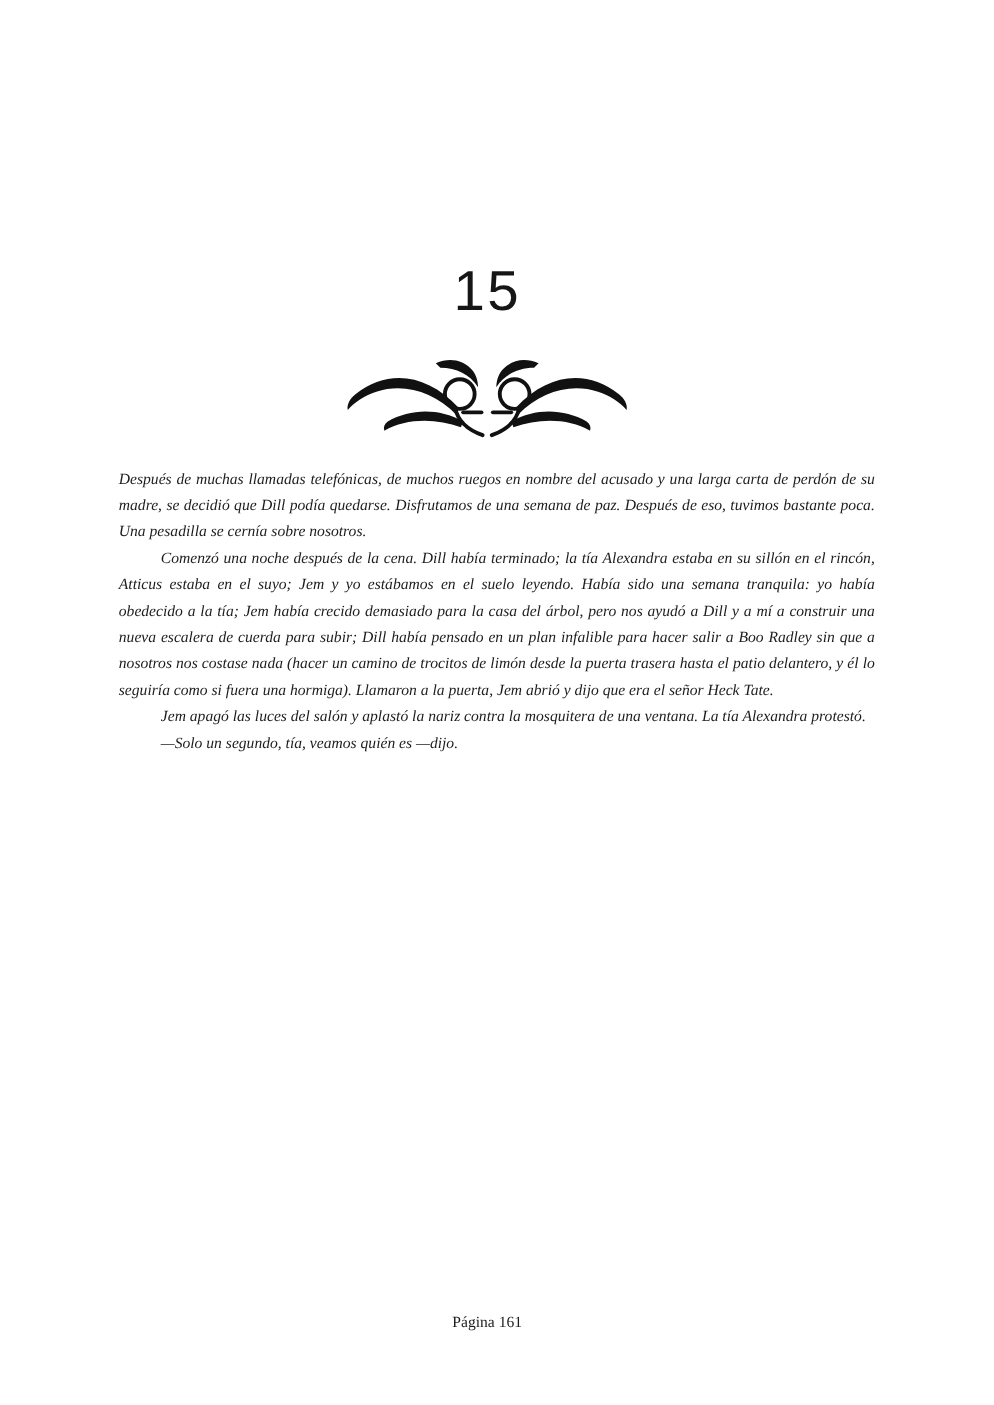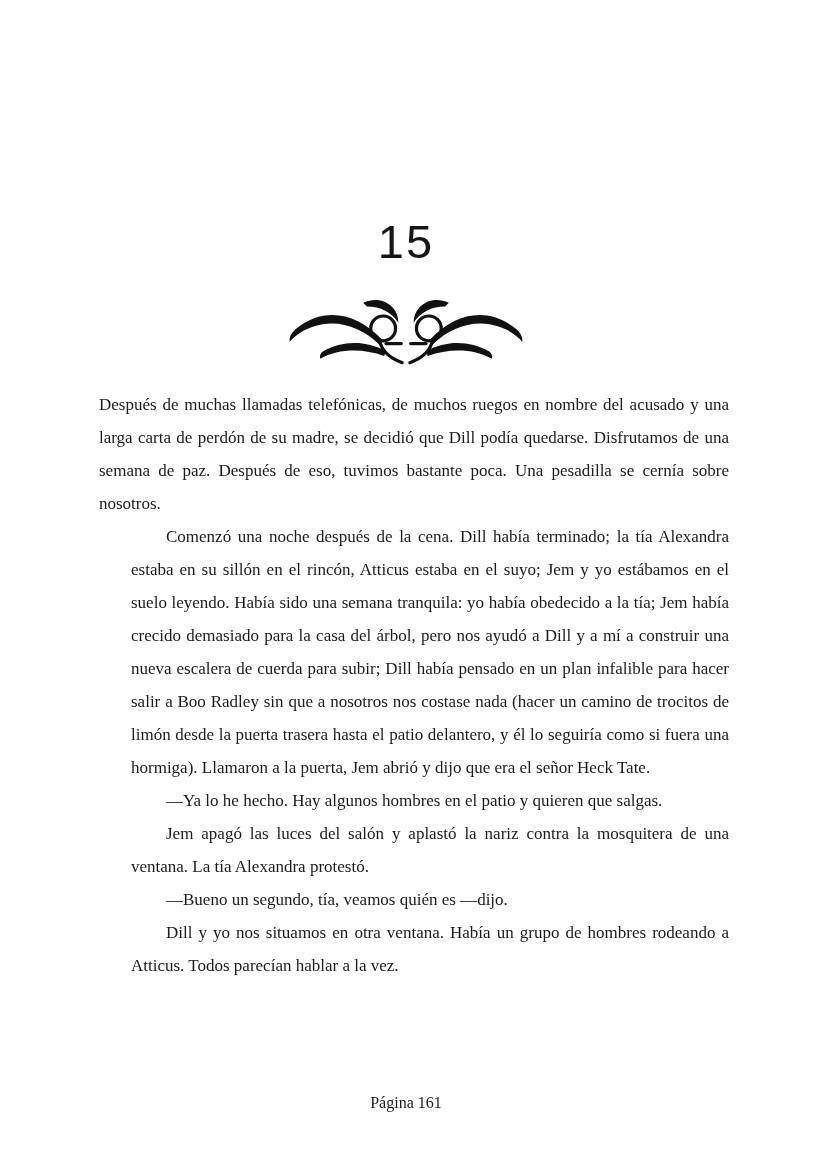--- a/index.html
+++ b/index.html
@@ -33,40 +33,40 @@
     position: absolute;
     top: 296px;
     left: 50%;
     transform: translateX(-50%);
   }
   .body-text {
     position: absolute;
     top: 388px;
     left: 99px;
     width: 630px;
-    font-size: 17px;
-    line-height: 33px;
+    font-size: 13px;
+    line-height: 22px;
     text-align: justify;
     text-justify: inter-word;
+    font-style: italic;
   }
   .body-text p.para {
     margin: 0;
     padding: 0;
   }
   .body-text p.para.indent {
     text-indent: 35px;
-    margin-left: 32px;
   }
   .page-footer {
     position: absolute;
     top: 1094px;
     left: 0;
     width: 100%;
     text-align: center;
-    font-size: 16px;
+    font-size: 13px;
     color: #1b1b1b;
   }
 </style>
 </head>
 <body>
 
 <div class="page">
 
   <div class="chapter-number">15</div>
 
@@ -90,21 +90,19 @@
       </defs>
       <use href="#half"></use>
       <use href="#half" transform="translate(250,0) scale(-1,1)"></use>
     </svg>
   </div>
 
   <div class="body-text">
 
   <p class="para">Después de muchas llamadas telefónicas, de muchos ruegos en nombre del acusado y una larga carta de perdón de su madre, se decidió que Dill podía quedarse. Disfrutamos de una semana de paz. Después de eso, tuvimos bastante poca. Una pesadilla se cernía sobre nosotros.</p>
       <p class="para indent">Comenzó una noche después de la cena. Dill había terminado; la tía Alexandra estaba en su sillón en el rincón, Atticus estaba en el suyo; Jem y yo estábamos en el suelo leyendo. Había sido una semana tranquila: yo había obedecido a la tía; Jem había crecido demasiado para la casa del árbol, pero nos ayudó a Dill y a mí a construir una nueva escalera de cuerda para subir; Dill había pensado en un plan infalible para hacer salir a Boo Radley sin que a nosotros nos costase nada (hacer un camino de trocitos de limón desde la puerta trasera hasta el patio delantero, y él lo seguiría como si fuera una hormiga). Llamaron a la puerta, Jem abrió y dijo que era el señor Heck Tate.</p>
-      <p class="para indent">—Ya lo he hecho. Hay algunos hombres en el patio y quieren que salgas.</p>
       <p class="para indent">Jem apagó las luces del salón y aplastó la nariz contra la mosquitera de una ventana. La tía Alexandra protestó.</p>
-      <p class="para indent">—Bueno un segundo, tía, veamos quién es —dijo.</p>
-      <p class="para indent">Dill y yo nos situamos en otra ventana. Había un grupo de hombres rodeando a Atticus. Todos parecían hablar a la vez.</p>
+      <p class="para indent">—Solo un segundo, tía, veamos quién es —dijo.</p>
     </div>
 
   <div class="page-footer">Página 161</div>
 
 </div>
 
 </body></html>

